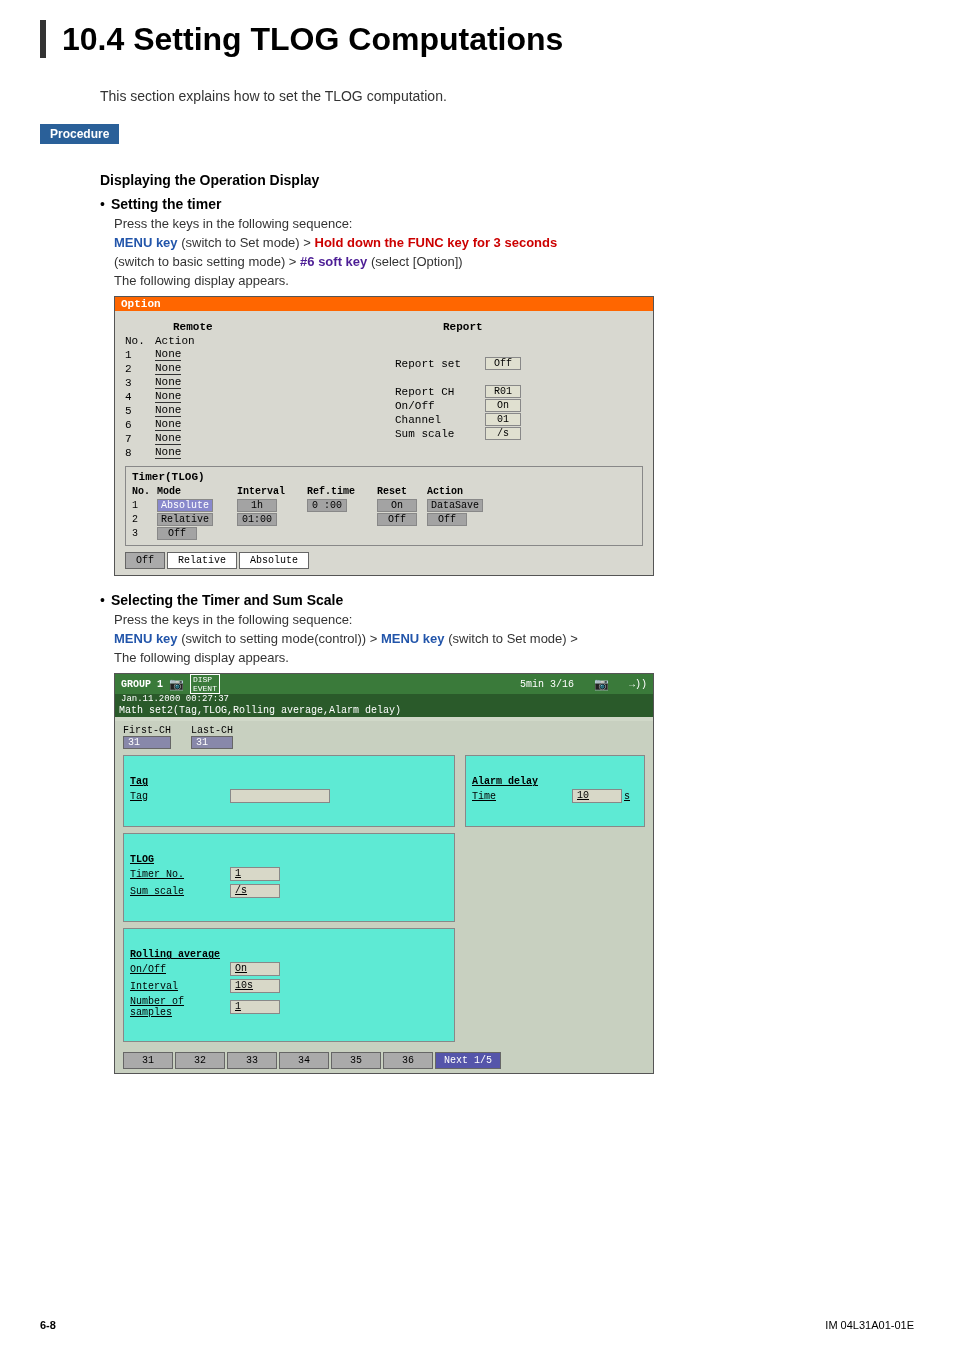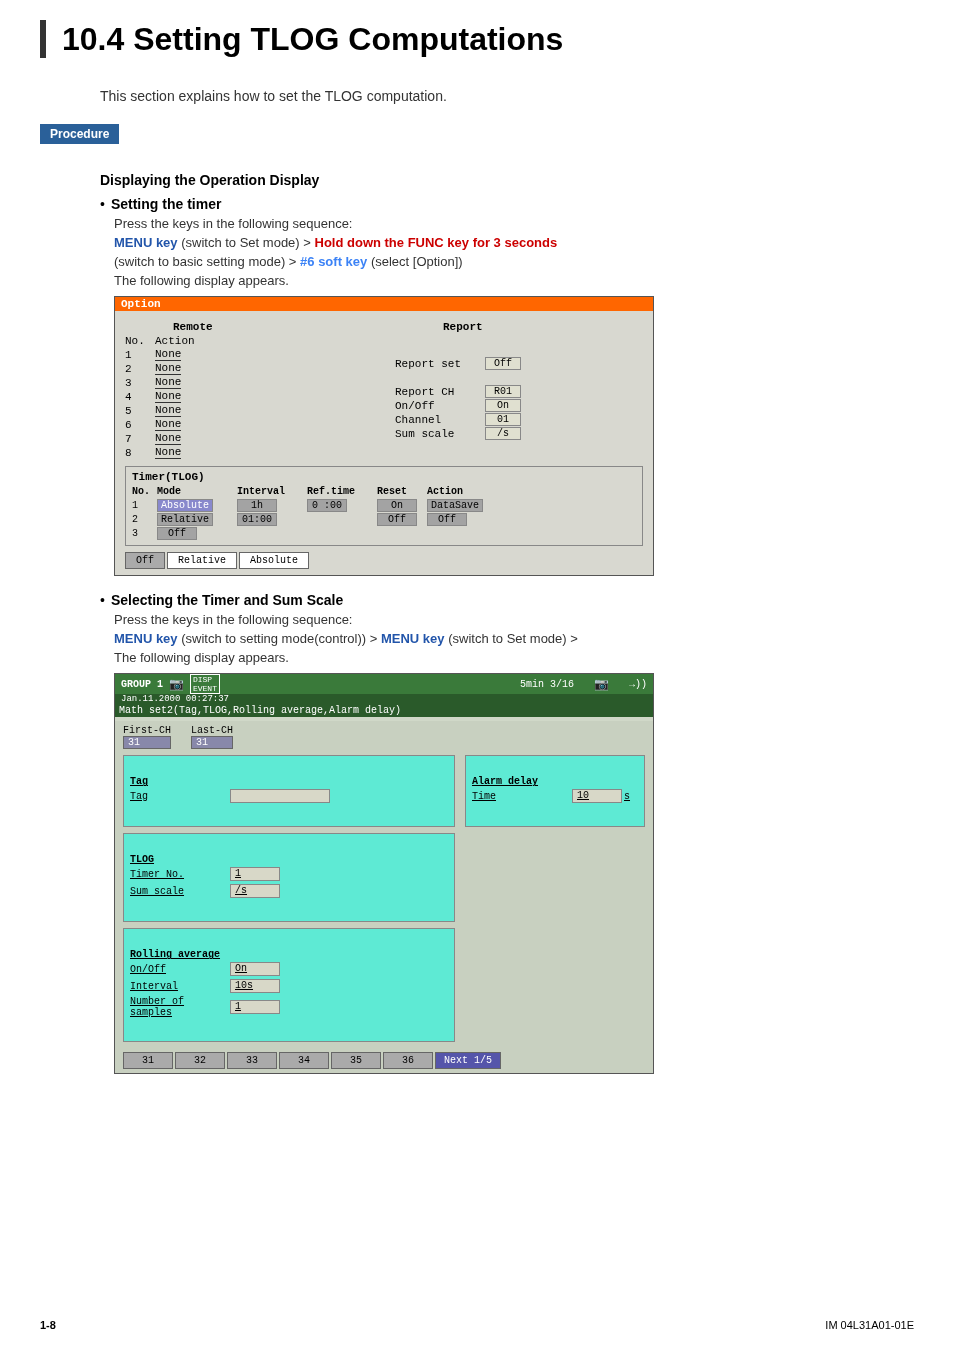--- a/index.html
+++ b/index.html
@@ -71,21 +71,21 @@
     }
     .key-text {
       color: #2255aa;
       font-weight: bold;
     }
     .key-hold {
       color: #cc0000;
       font-weight: bold;
     }
     .softkey-text {
-      color: #3b82f6;
+      color: #4c1d95;
       font-weight: bold;
     }
     .display-appears {
       font-size: 13px;
       color: #333;
       margin: 4px 0 8px 14px;
     }
     
     .screen-box {
       border: 1px solid #555;
@@ -600,15 +600,15 @@
           <span class="group-btn">34</span>
           <span class="group-btn">35</span>
           <span class="group-btn">36</span>
           <span class="group-btn highlight">Next 1/5</span>
         </div>
       </div>
     </div>
 
   </div>
 
-  <div class="footer-text">1-8</div>
+  <div class="footer-text">6-8</div>
   <div class="footer-right">IM 04L31A01-01E</div>
 </div>
 
 </body></html>

